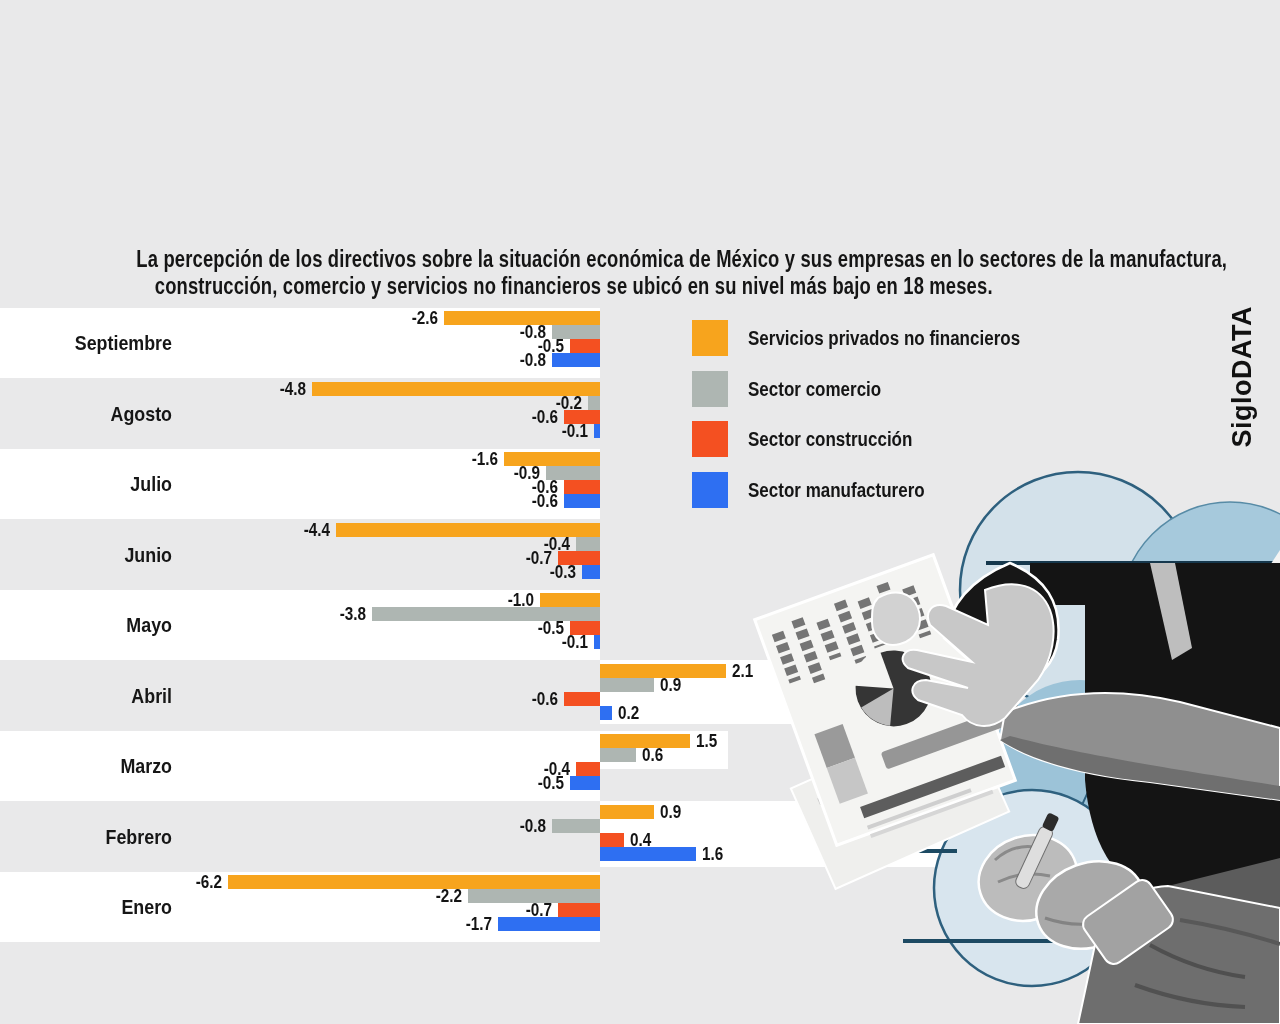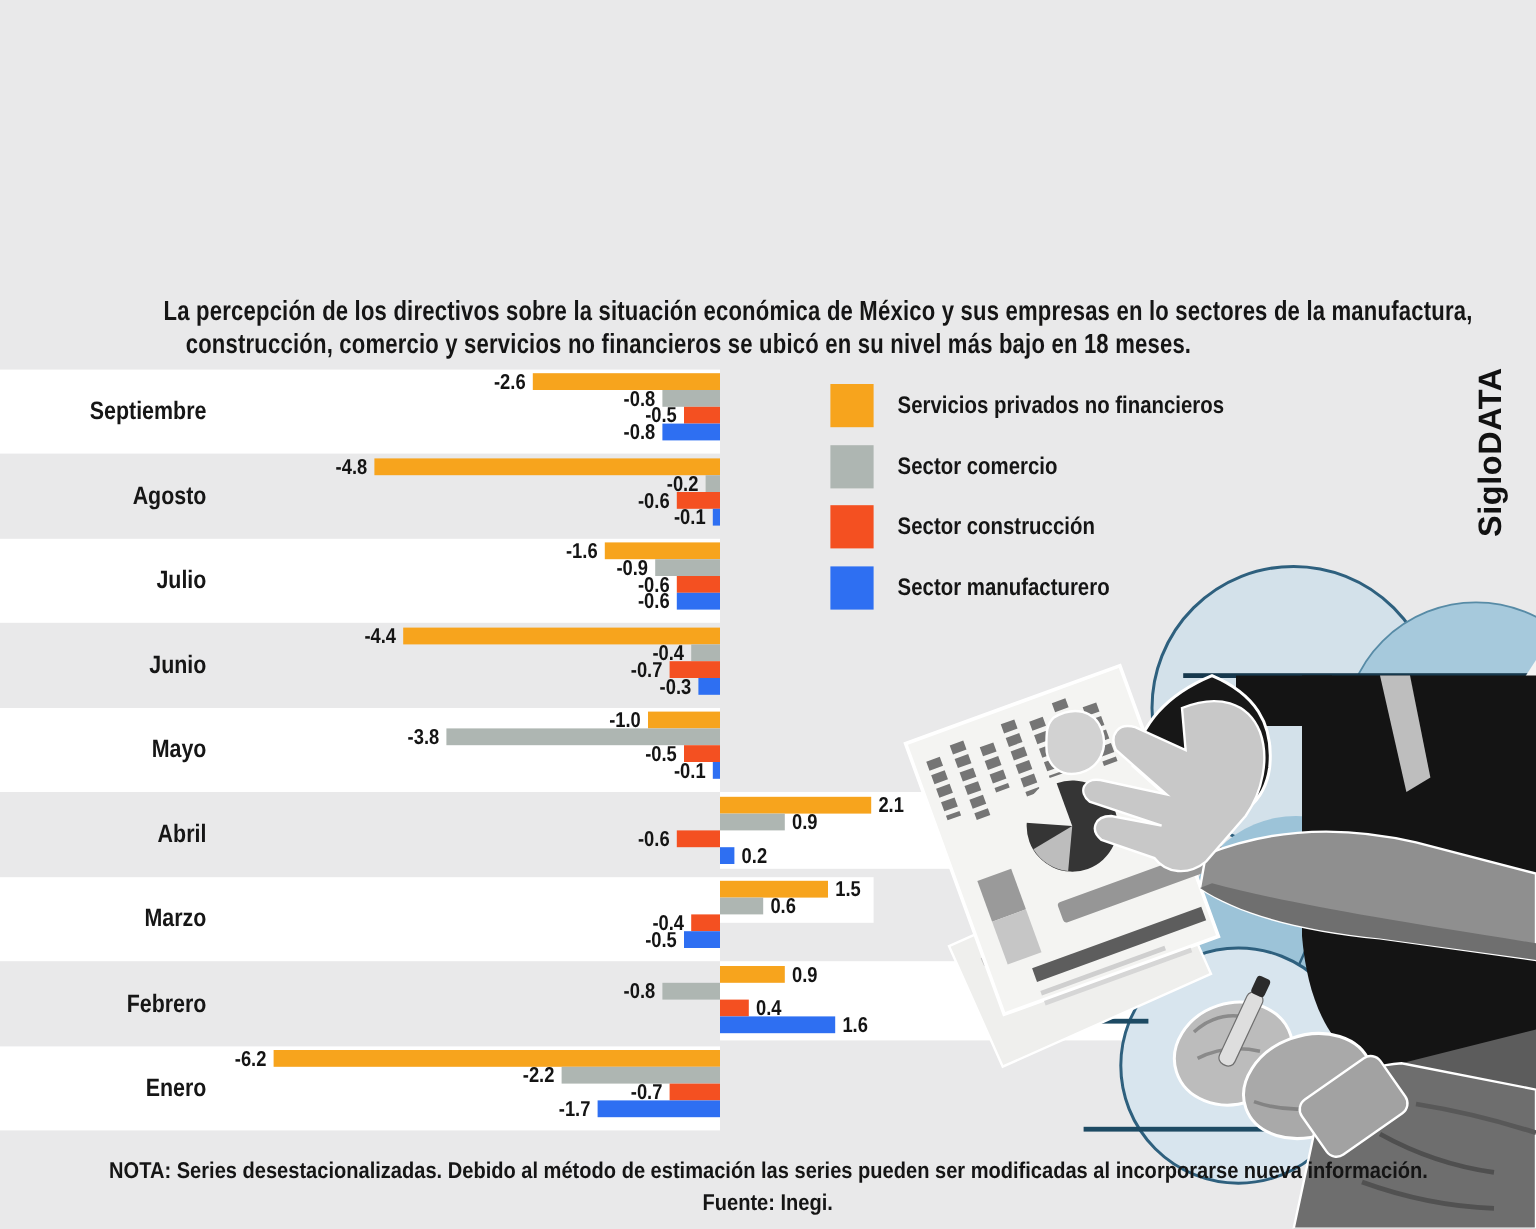--- a/index.html
+++ b/index.html
@@ -209,18 +209,14 @@
     <path d="M1168,886 L1280,858 L1280,912 Z" fill="#5c5c5c"></path>
     <path d="M1078,1024 L1096,940 C1106,908 1132,888 1168,886 L1280,908 L1280,1024 Z" fill="#6e6e6e" stroke="#ffffff" stroke-width="2"></path>
     <rect x="-40" y="-28" width="80" height="56" rx="10" transform="translate(1128,922) rotate(-35)" fill="#a2a2a2" stroke="#ffffff" stroke-width="2"></rect>
     <path d="M1150,945 q45,25 95,32" stroke="#4f4f4f" stroke-width="4" fill="none"></path>
     <path d="M1135,985 q55,20 110,22" stroke="#515151" stroke-width="4" fill="none"></path>
     <path d="M1180,920 q50,8 100,24" stroke="#585858" stroke-width="4" fill="none"></path>
   </svg>
 
   <div id="brand">SigloDATA</div>
 
-  <div id="note">
-    <span class="cond">NOTA: Series desestacionalizadas. Debido al método de estimación las series pueden ser modificadas al incorporarse nueva información.</span><br>
-    <span class="cond">Fuente: Inegi.</span>
-  </div>
 
 </div>
 
 </body></html>

